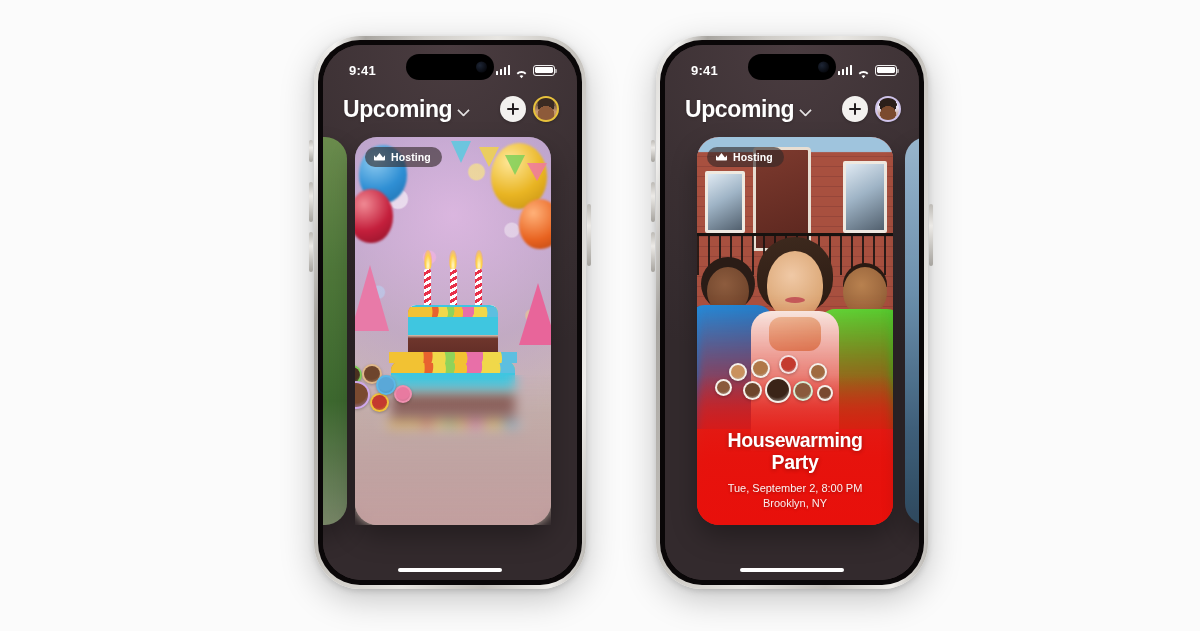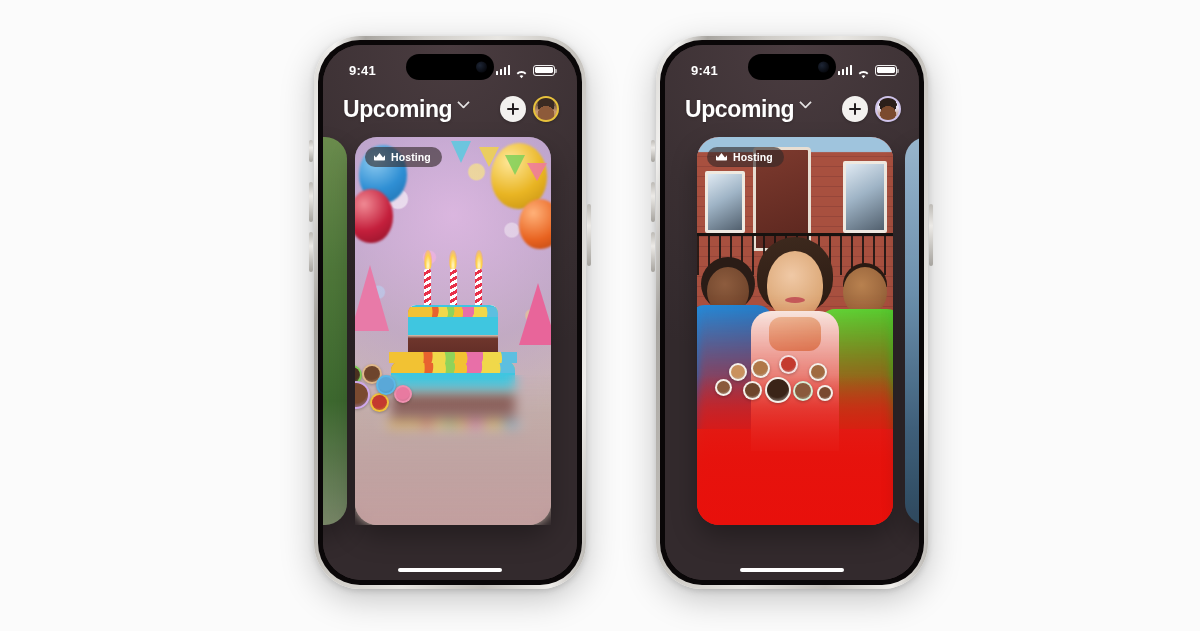--- a/index.html
+++ b/index.html
@@ -128,21 +128,21 @@
   }
 
   
   .navbar {
     position: absolute; top: 42px; left: 0; right: 0;
     height: 44px;
     display: flex; align-items: center;
     padding: 0 18px 0 20px;
     z-index: 25;
   }
-  .nav-title-wrap { display: flex; align-items: flex-start; gap: 6px; }
+  .nav-title-wrap { display: flex; align-items: center; gap: 6px; }
   .nav-title {
     color: #fff;
     font-size: 23px;
     font-weight: bold;
     letter-spacing: -0.4px;
     text-shadow: 0 1px 3px rgba(0,0,0,0.25);
   }
   .chev {
     width: 11px; height: 11px;
     position: relative; top: 2px;
@@ -720,20 +720,26 @@
                   <i style="background: radial-gradient(circle at 46% 34%, rgb(138, 90, 60) 0%, rgb(138, 90, 60) 58%, rgba(0, 0, 0, 0.22) 100%);"></i>
                 </span>
                 <span class="av" style="left: 112px; top: 12px; width: 18px; height: 18px; background: rgb(245, 240, 234); z-index: 28;">
                   <i style="background: radial-gradient(circle at 46% 34%, rgb(160, 106, 64) 0%, rgb(160, 106, 64) 58%, rgba(0, 0, 0, 0.22) 100%);"></i>
                 </span>
                 <span class="av" style="left: 120px; top: 34px; width: 16px; height: 16px; background: rgb(245, 240, 234); z-index: 26;">
                   <i style="background: radial-gradient(circle at 46% 34%, rgb(122, 74, 48) 0%, rgb(122, 74, 48) 58%, rgba(0, 0, 0, 0.22) 100%);"></i>
                 </span>
               </div>
 
+            <div class="card-text">
+              <div class="ev-title two-line">Housewarming</div>
+              <div class="ev-title two-line">Party</div>
+              <div class="ev-date">Tue, September 2, 8:00 PM</div>
+              <div class="ev-loc">Brooklyn, NY</div>
+            </div>
           </div>
 
           <div class="card peek-right peek-blue"></div>
 
         </div>
 
         <div class="home-bar"></div>
       </div>
     </div>
   </div>

